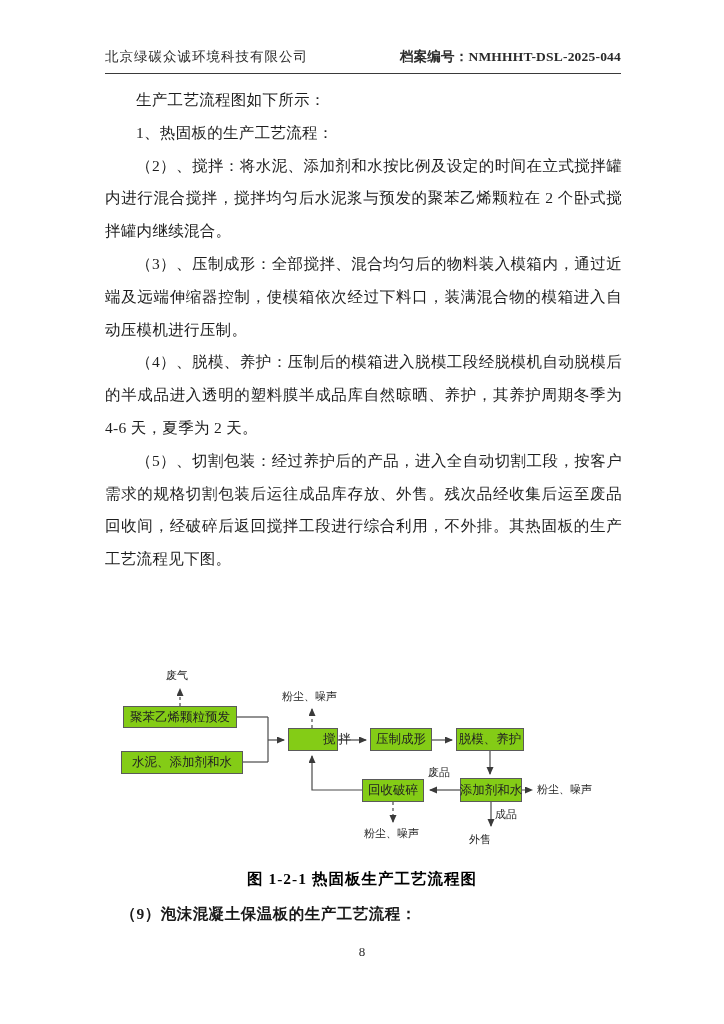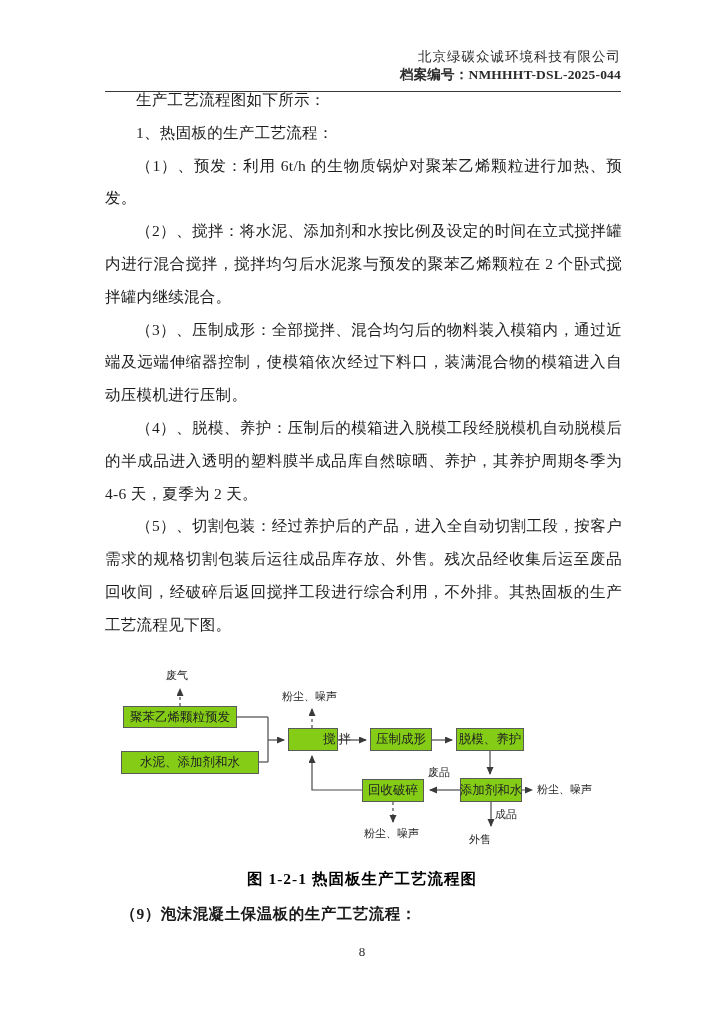--- a/index.html
+++ b/index.html
@@ -13,21 +13,20 @@
   .page{position:relative;width:724px;height:1024px;background:#fff;}
 
   
   .header{
     position:absolute;left:105px;top:48px;width:516px;
     display:flex;justify-content:space-between;align-items:flex-end;
     font-size:13.5px;color:#2b2b2b;
     border-bottom:1.5px solid #3a3a3a;
     padding-bottom:7px;
     letter-spacing:1px;
-    flex-direction:column;
   }
   .header .doc-no{letter-spacing:0.2px;font-weight:600;}
 
   
   .content{
     position:absolute;left:105px;top:84px;width:517px;
     font-size:15.5px;line-height:32.8px;
     text-align:justify;text-justify:inter-character;
     color:#1d1d1d;
   }
@@ -68,21 +67,20 @@
 <div class="page">
 
   <div class="header">
     <span class="company">北京绿碳众诚环境科技有限公司</span>
     <span class="doc-no">档案编号：NMHHHT-DSL-2025-044</span>
   </div>
 
   <div class="content">
     <p>生产工艺流程图如下所示：</p>
     <p>1、热固板的生产工艺流程：</p>
-    <p>（1）、预发：利用 6t/h 的生物质锅炉对聚苯乙烯颗粒进行加热、预发。</p>
     <p>（2）、搅拌：将水泥、添加剂和水按比例及设定的时间在立式搅拌罐内进行混合搅拌，搅拌均匀后水泥浆与预发的聚苯乙烯颗粒在 2 个卧式搅拌罐内继续混合。</p>
     <p>（3）、压制成形：全部搅拌、混合均匀后的物料装入模箱内，通过近端及远端伸缩器控制，使模箱依次经过下料口，装满混合物的模箱进入自动压模机进行压制。</p>
     <p>（4）、脱模、养护：压制后的模箱进入脱模工段经脱模机自动脱模后的半成品进入透明的塑料膜半成品库自然晾晒、养护，其养护周期冬季为 4-6 天，夏季为 2 天。</p>
     <p>（5）、切割包装：经过养护后的产品，进入全自动切割工段，按客户需求的规格切割包装后运往成品库存放、外售。残次品经收集后运至废品回收间，经破碎后返回搅拌工段进行综合利用，不外排。其热固板的生产工艺流程见下图。</p>
   </div>
 
   <div class="diagram">
     <svg width="540" height="198" viewBox="0 0 540 198">
       <defs>
         <marker id="arr" markerWidth="9" markerHeight="8" refX="7" refY="3.5" orient="auto" markerUnits="userSpaceOnUse">
@@ -106,21 +104,21 @@
 
       <path d="M262,128 L212,128 L212,94" stroke="#4a4a4a" stroke-width="1.2" fill="none" marker-end="url(#arr)"></path>
 
       <path d="M80,44 L80,27" stroke="#4a4a4a" stroke-width="1.2" stroke-dasharray="3 3" fill="none" marker-end="url(#arr)"></path>
       <path d="M212,66 L212,47" stroke="#4a4a4a" stroke-width="1.2" stroke-dasharray="3 3" fill="none" marker-end="url(#arr)"></path>
       <path d="M422,128 L432,128" stroke="#4a4a4a" stroke-width="1.2" stroke-dasharray="3 3" fill="none" marker-end="url(#arr)"></path>
       <path d="M293,140 L293,160" stroke="#4a4a4a" stroke-width="1.2" stroke-dasharray="3 3" fill="none" marker-end="url(#arr)"></path>
     </svg>
 
     <div class="dbox" style="left:23px;top:44px;width:114px;height:22px;">聚苯乙烯颗粒预发</div>
-    <div class="dbox" style="left:21px;top:89px;width:138px;height:23px;">水泥、添加剂和水</div>
+    <div class="dbox" style="left:21px;top:89px;width:122px;height:23px;">水泥、添加剂和水</div>
     <div class="dbox" style="left:188px;top:66px;width:48px;height:23px;padding-left:48px;">搅 拌</div>
     <div class="dbox" style="left:270px;top:66px;width:62px;height:23px;">压制成形</div>
     <div class="dbox" style="left:356px;top:66px;width:68px;height:23px;">脱模、养护</div>
     <div class="dbox" style="left:360px;top:116px;width:62px;height:24px;">添加剂和水</div>
     <div class="dbox" style="left:262px;top:117px;width:62px;height:23px;">回收破碎</div>
 
     <div class="dlabel" style="left:66px;top:7px;">废气</div>
     <div class="dlabel" style="left:182px;top:28px;">粉尘、噪声</div>
     <div class="dlabel" style="left:328px;top:104px;">废品</div>
     <div class="dlabel" style="left:437px;top:121px;">粉尘、噪声</div>

